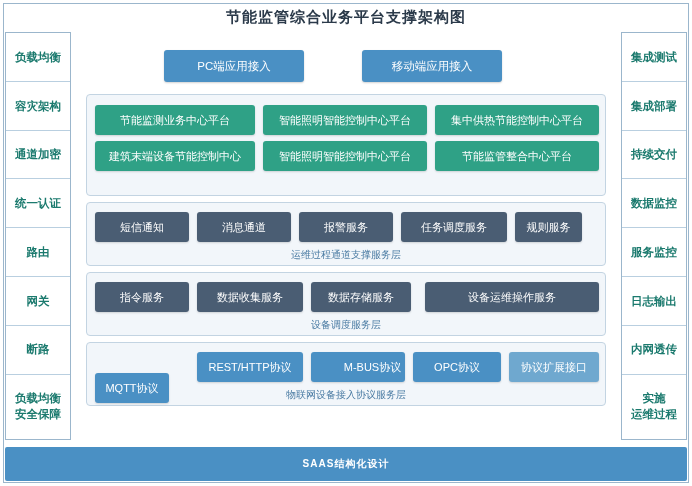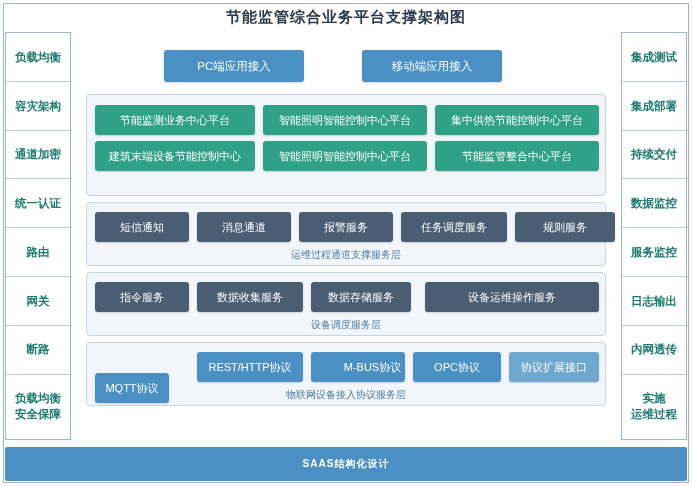--- a/index.html
+++ b/index.html
@@ -208,21 +208,21 @@
       <div class="box green" style="left:176px; top:46px; width:164px;">智能照明智能控制中心平台</div>
       <div class="box green" style="left:348px; top:46px; width:164px;">节能监管整合中心平台</div>
 
     </div>
 
     <div class="panel" id="panel-ops">
       <div class="box slate" style="left:8px;   top:9px; width:94px;">短信通知</div>
       <div class="box slate" style="left:110px; top:9px; width:94px;">消息通道</div>
       <div class="box slate" style="left:212px; top:9px; width:94px;">报警服务</div>
       <div class="box slate" style="left:314px; top:9px; width:106px;">任务调度服务</div>
-      <div class="box slate" style="left:428px; top:9px; width:100px;">规则服务</div>
+      <div class="box slate" style="left:428px; top:9px; width:67px;">规则服务</div>
       <div class="panel-caption">运维过程通道支撑服务层</div>
     </div>
 
     <div class="panel" id="panel-device">
       <div class="box slate" style="left:8px;   top:9px; width:94px;">指令服务</div>
       <div class="box slate" style="left:110px; top:9px; width:106px;">数据收集服务</div>
       <div class="box slate" style="left:224px; top:9px; width:100px;">数据存储服务</div>
       <div class="box slate" style="left:338px; top:9px; width:174px;">设备运维操作服务</div>
       <div class="panel-caption">设备调度服务层</div>
     </div>

